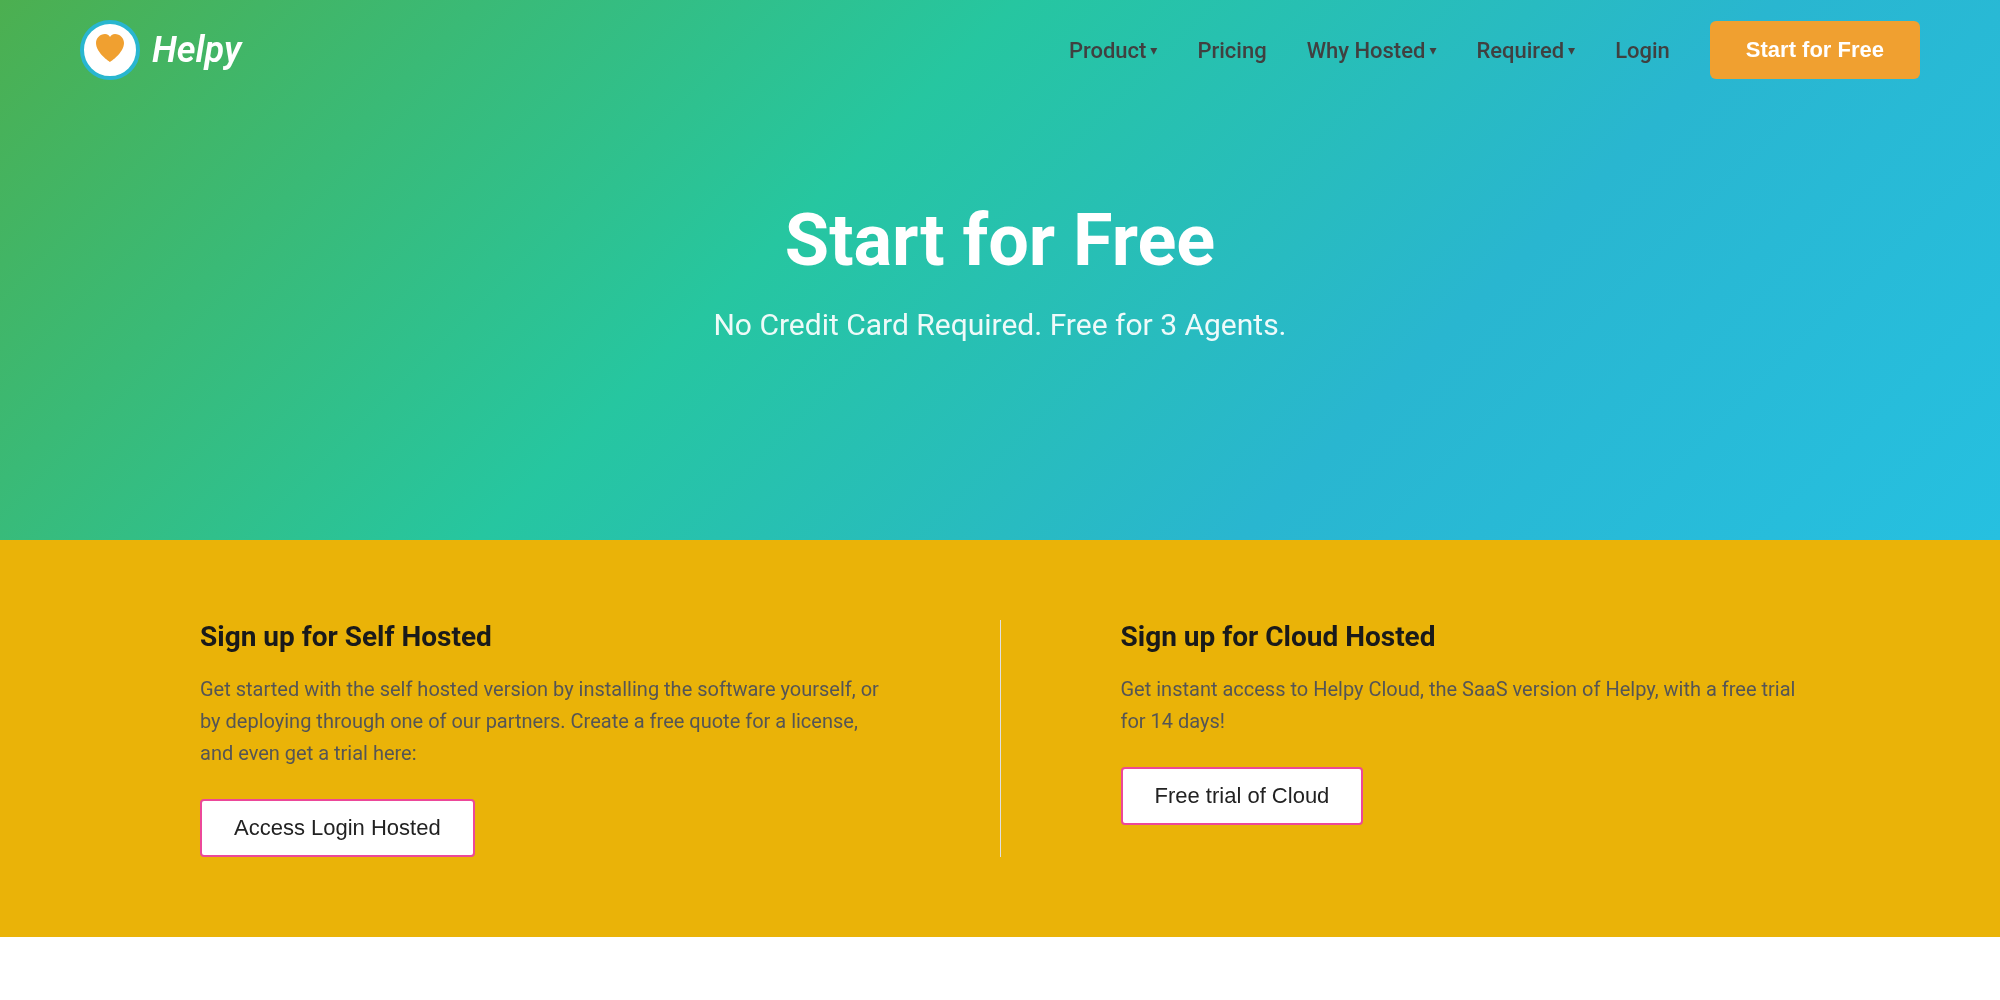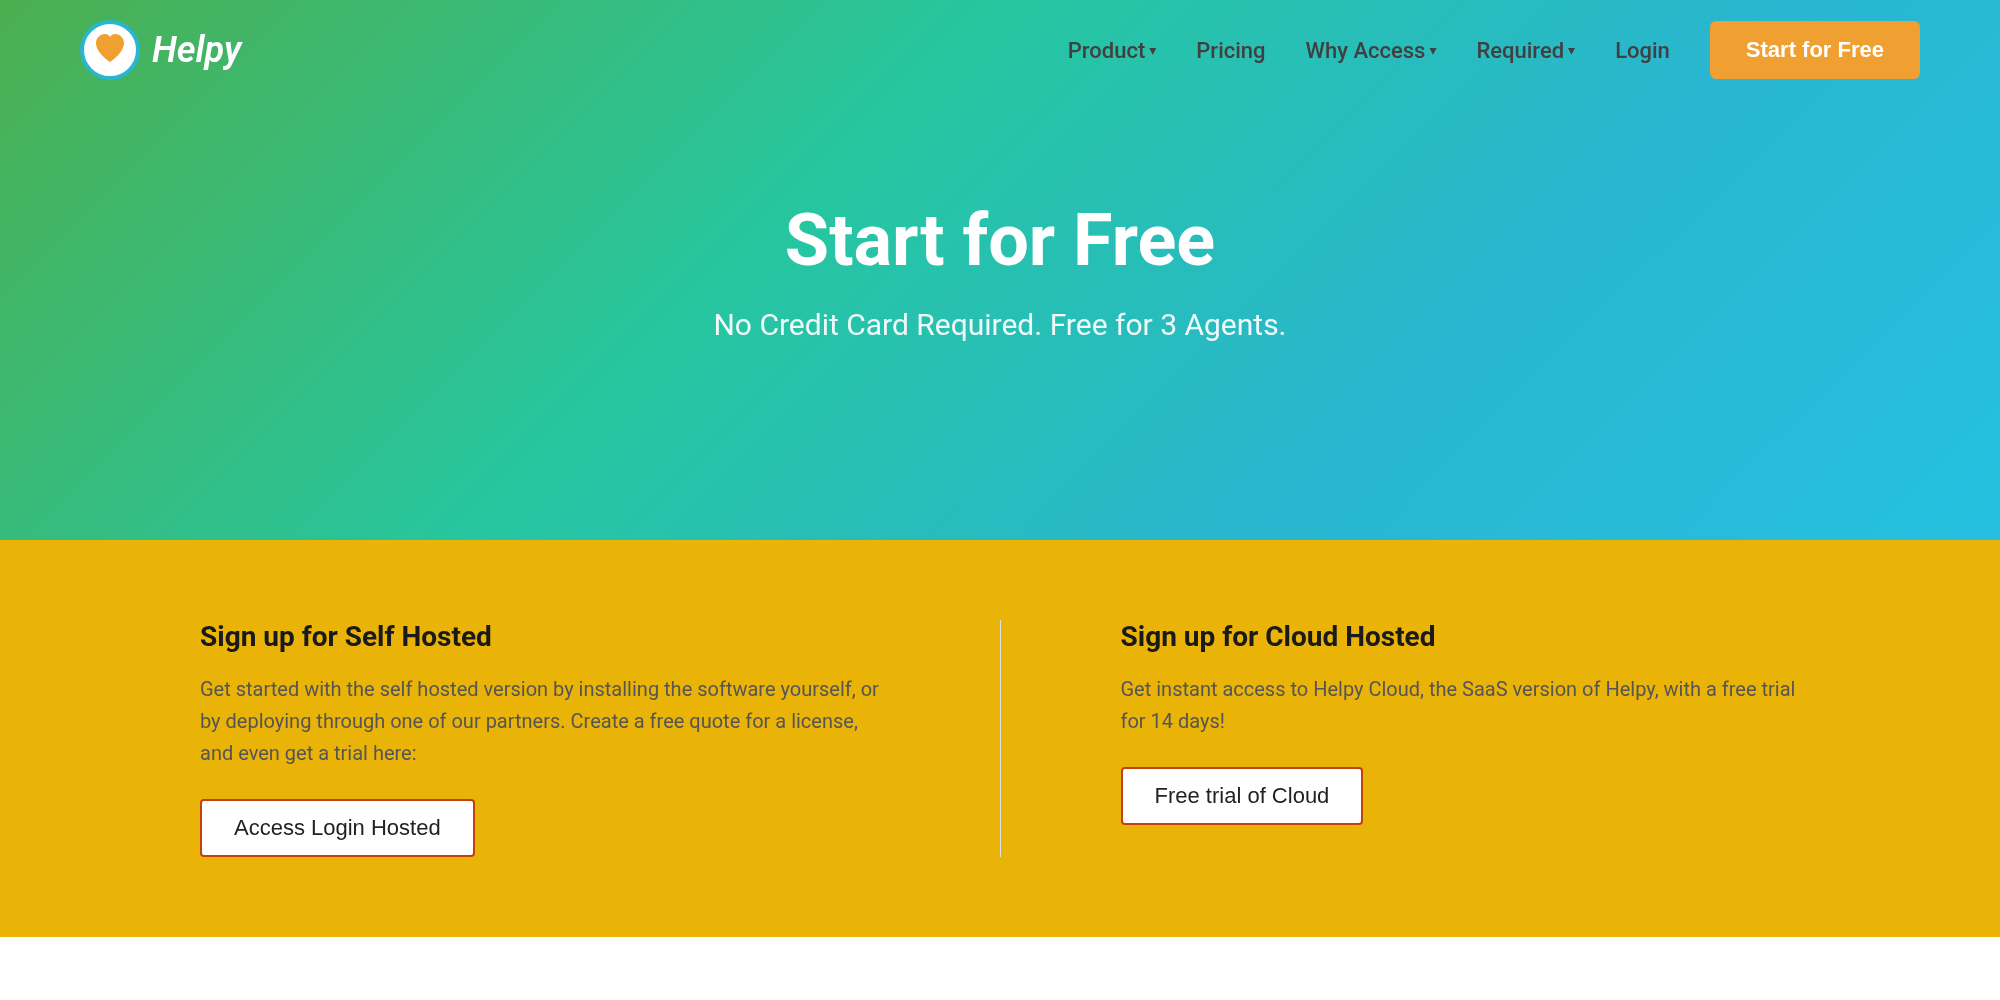--- a/index.html
+++ b/index.html
@@ -128,21 +128,21 @@
 
     .signup-box-desc {
       font-size: 20px;
       color: #555555;
       line-height: 1.6;
       margin-bottom: 30px;
     }
 
     .signup-btn {
       display: inline-block;
-      border: 2px solid #c2410c;
+      border: 2px solid #ec4899;
       border-radius: 4px;
       padding: 14px 32px;
       font-size: 22px;
       color: #222222;
       background: #ffffff;
       cursor: pointer;
       font-weight: 400;
     }
 
     .divider {
@@ -163,21 +163,21 @@
     <span class="logo-text">Helpy</span>
   </div>
 
   <nav class="nav">
     <span class="nav-item">
       <span>Product</span>
       <span class="chevron">▾</span>
     </span>
     <span class="nav-item">Pricing</span>
     <span class="nav-item">
-      <span>Why Access</span>
+      <span>Why Hosted</span>
       <span class="chevron">▾</span>
     </span>
     <span class="nav-item">
       <span>Required</span>
       <span class="chevron">▾</span>
     </span>
     <span class="nav-item">Login</span>
     <button class="nav-cta">Start for Free</button>
   </nav>
 </header>

